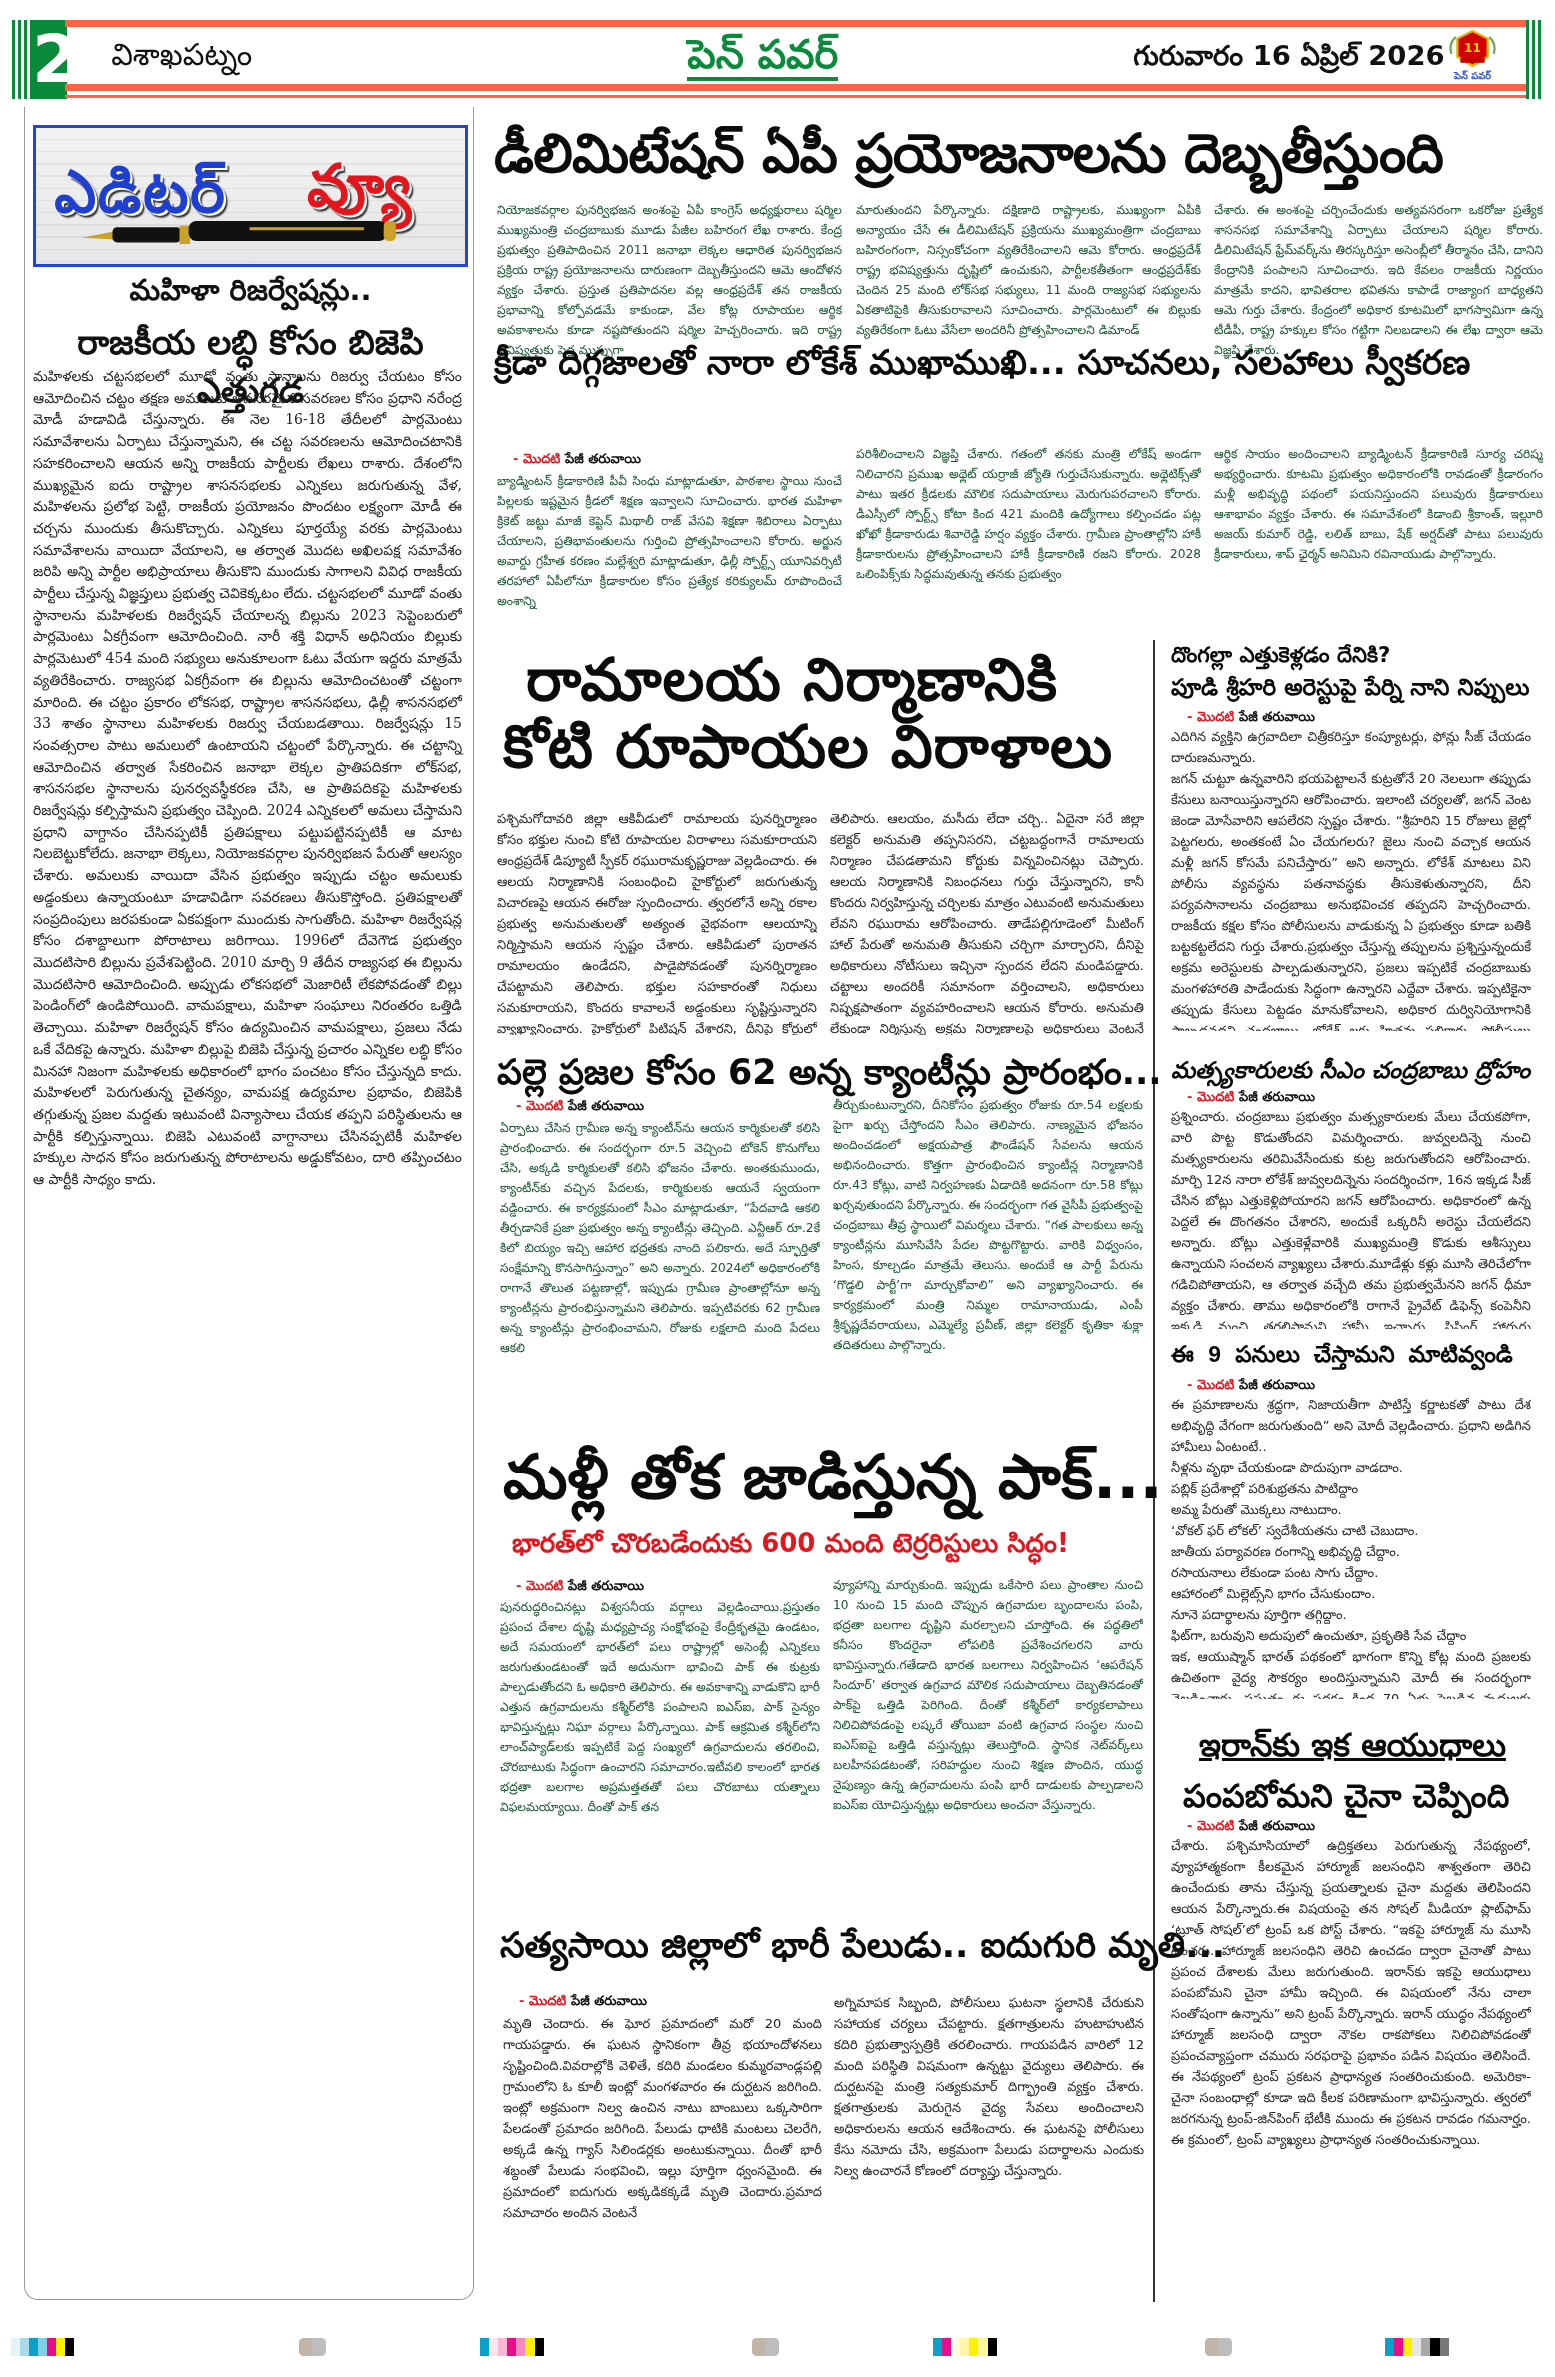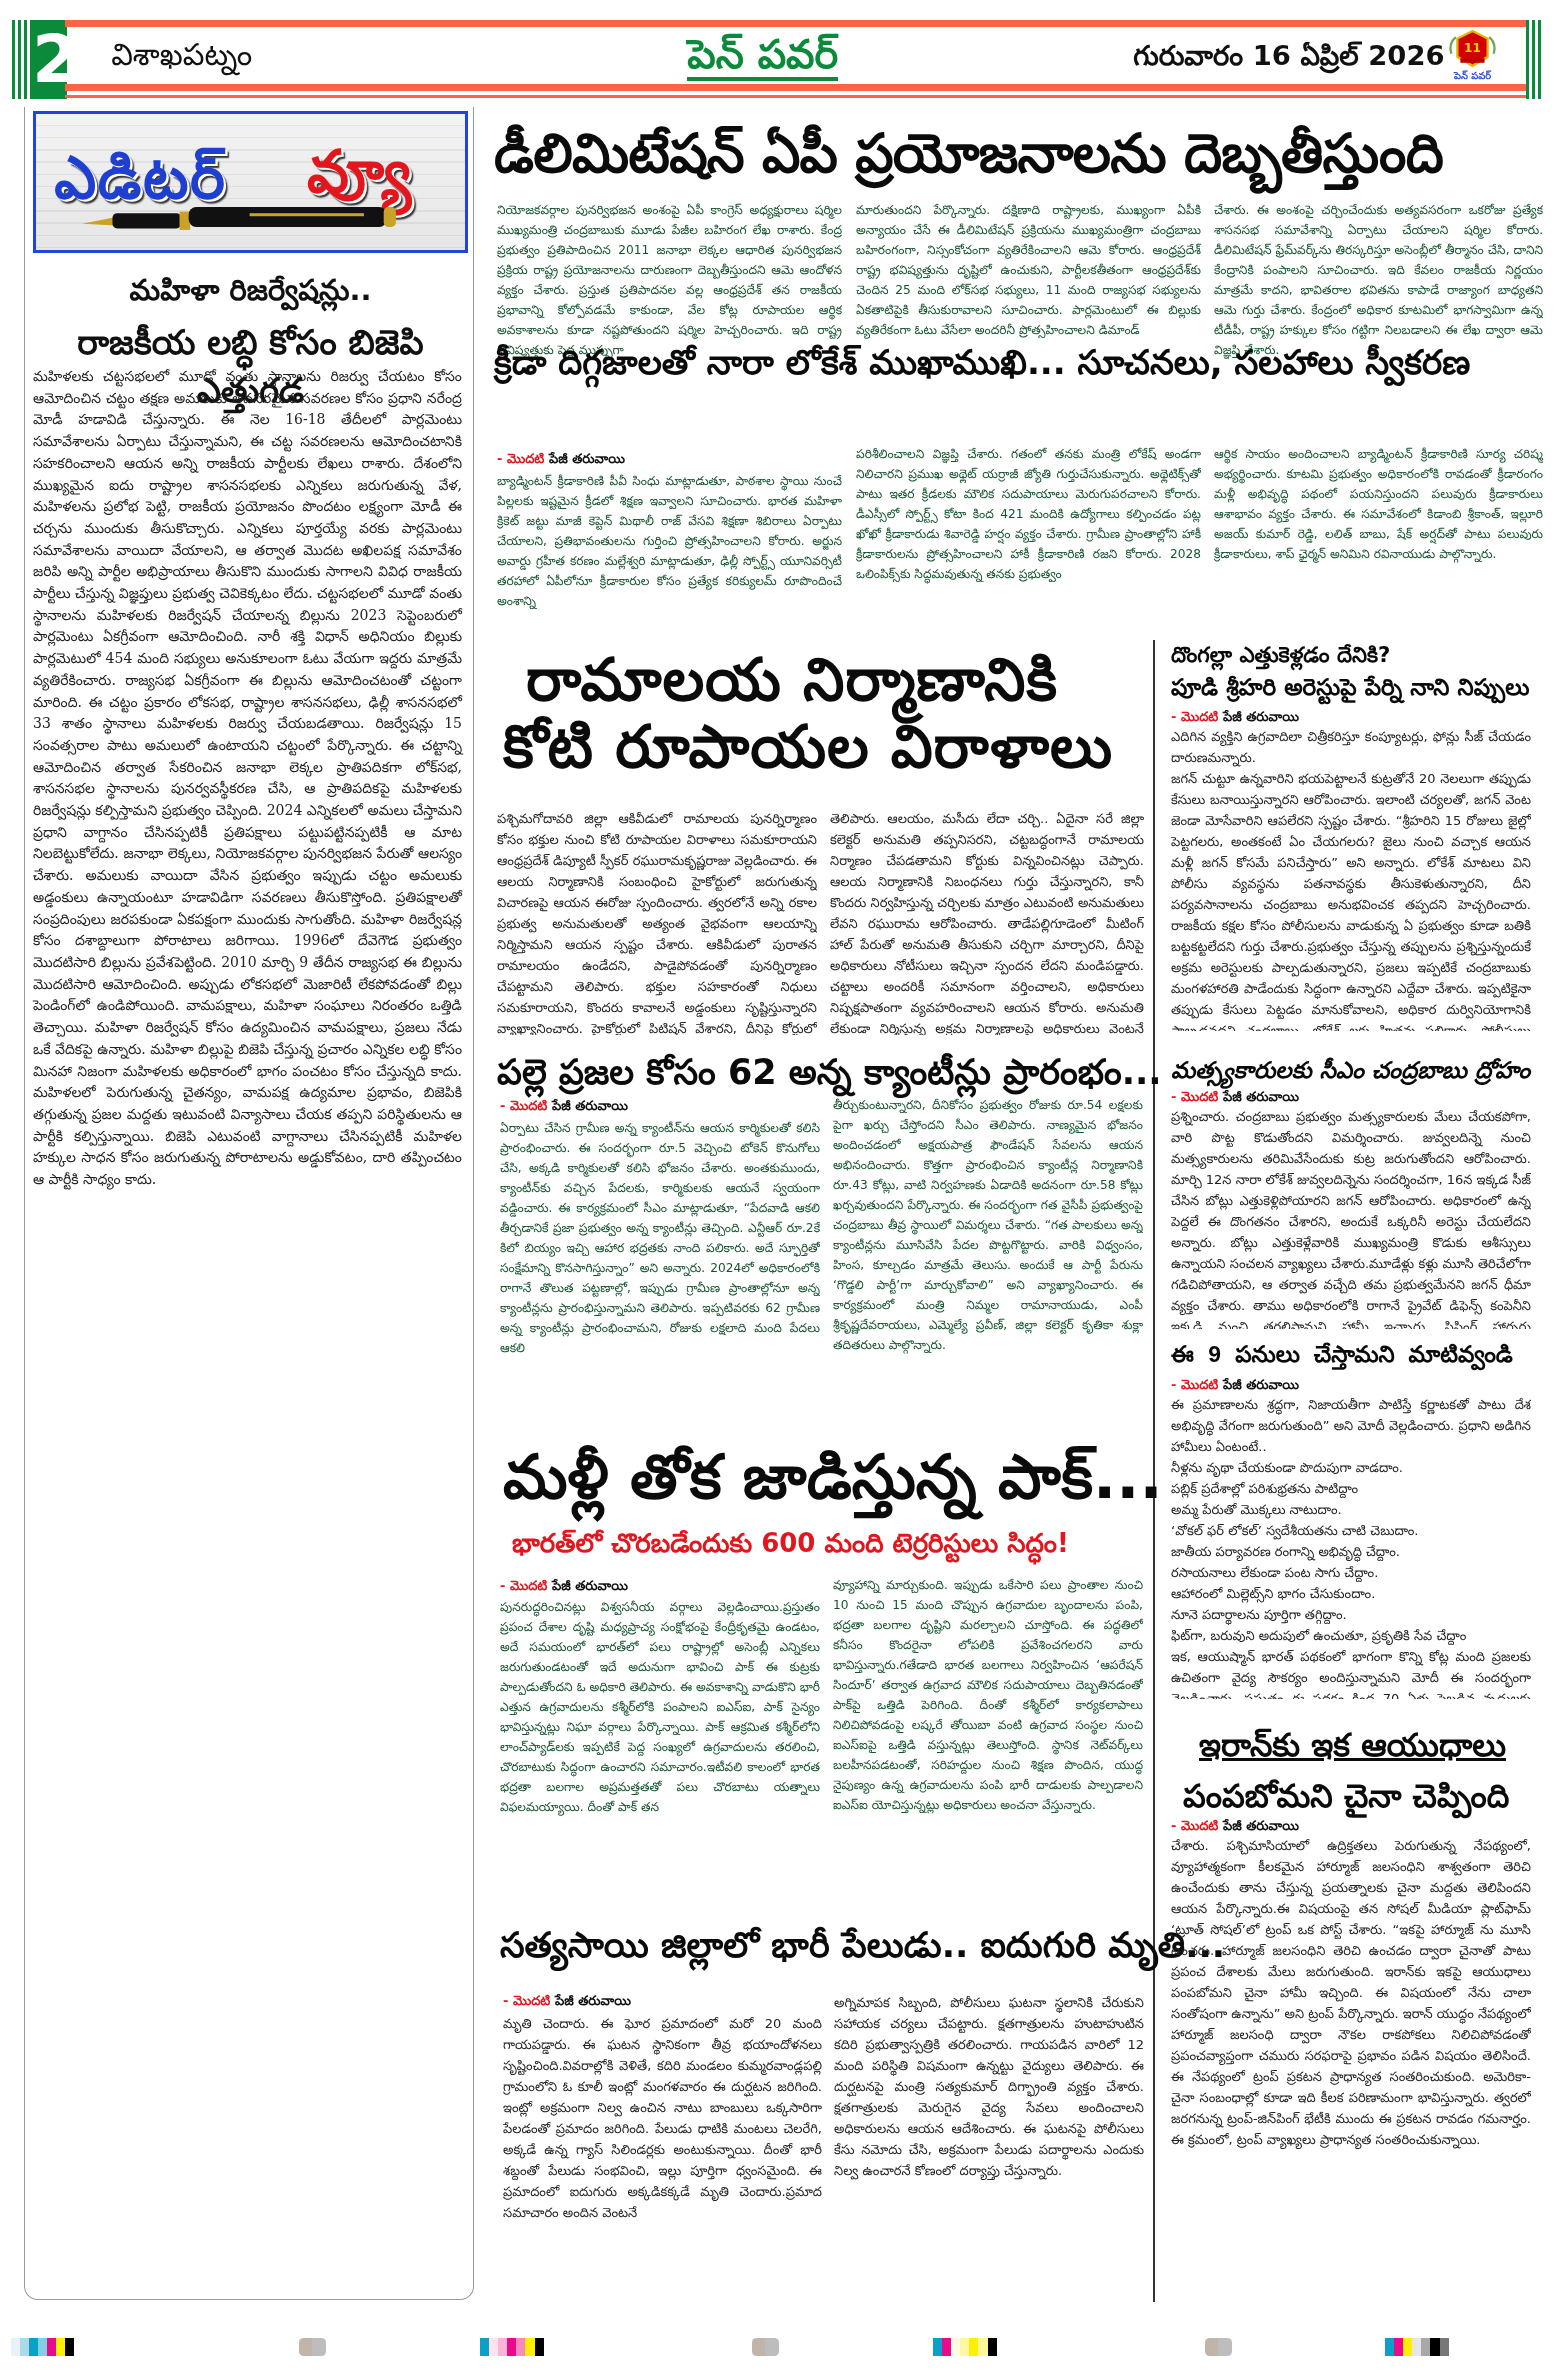--- a/index.html
+++ b/index.html
@@ -19,39 +19,39 @@
     background: repeating-linear-gradient(90deg, #0a8a3a 0 3px, #fff 3px 6.1px); }
   .mh-city { position: absolute; left: 99px; top: 17px; font-size: 30.5px; color: #111; }
   .mh-title { position: absolute; left: 675px; top: 10.7px; font-size: 40px; font-weight: bold; color: #0a8a3a;
     border-bottom: 4.6px solid #0a8a3a; line-height: 46px; }
   .mh-date { position: absolute; left: 1121px; top: 20px; font-size: 27.4px; font-weight: bold; color: #111; }
   .mh-logo { position: absolute; left: 1433px; top: 7.6px; width: 55px; height: 59px; }
 
   
   .editorial { position: absolute; left: 24.4px; top: 107px; width: 450px; height: 2193px;
     border: 1.5px solid #999; border-top: none; border-radius: 0 0 13.7px 13.7px; }
-  .ed-banner { position: absolute; left: 7.6px; top: 4px; width: 435px; height: 142px;
+  .ed-banner { position: absolute; left: 7.6px; top: 18px; width: 435px; height: 142px;
     border: 3px solid #2244dd; background: linear-gradient(180deg, #f3f3f3, #e6e6e6); overflow: hidden; }
   .ed-banner .bg-lines { position: absolute; inset: 0;
     background: repeating-linear-gradient(180deg, transparent 0 10.7px, rgba(0,0,0,0.06) 10.7px 12.2px); }
   .ed-banner-word1 { position: absolute; left: 18.3px; top: 29px; font-size: 59px; font-weight: bold; color: #1f3fd1;
     text-shadow: 2.3px 2.3px 0 #fff, 3.8px 3.8px 1.5px #333; letter-spacing: 1.5px; }
   .ed-banner-word2 { position: absolute; left: 271px; top: 23px; font-size: 59px; font-weight: bold; color: #e3161e;
     text-shadow: 2.3px 2.3px 0 #fff, 3.8px 3.8px 1.5px #333; }
   .ed-pen { position: absolute; left: 46px; top: 90px; width: 320px; height: 26px; }
   .ed-h1 { position: absolute; left: 7.6px; width: 435px; top: 166px; text-align: center; font-size: 29px; font-weight: bold; }
   .ed-h2 { position: absolute; left: 7.6px; width: 435px; top: 215px; text-align: center; font-size: 34px; font-weight: bold; }
   .ed-body { position: absolute; left: 7.6px; width: 429px; top: 259px; font-size: 14px; line-height: 21.7px;
     text-align: justify; color: #222; font-family: "DejaVu Serif", serif; }
 
   
   .col-divider { position: absolute; width: 1.5px; background: #333; }
   .headline { position: absolute; font-weight: bold; color: #0b0b0b; white-space: nowrap; }
   .subhead-red { position: absolute; font-weight: bold; color: #e3161e; white-space: nowrap; }
-  .cont { position: absolute; font-size: 13px; font-weight: bold; white-space: nowrap; }
+  .cont { position: absolute; font-size: 13px; font-weight: bold; white-space: nowrap; margin-left: 16px; }
   .cont .red { color: #e3161e; }
   .txt { position: absolute; font-size: 12.2px; line-height: 20px; text-align: justify; color: #14532d;
     font-family: "DejaVu Sans", sans-serif; overflow: hidden; }
   .txt-r { position: absolute; font-size: 13px; line-height: 21px; text-align: justify; color: #222;
     font-family: "DejaVu Sans", sans-serif; overflow: hidden; }
   .list-line { display: block; }
 
   
   .regbar { position: absolute; top: 2338px; height: 18.3px; display: flex; }
   .regbar span { display: block; width: 5.3px; height: 18.3px; margin-right: 0; }

